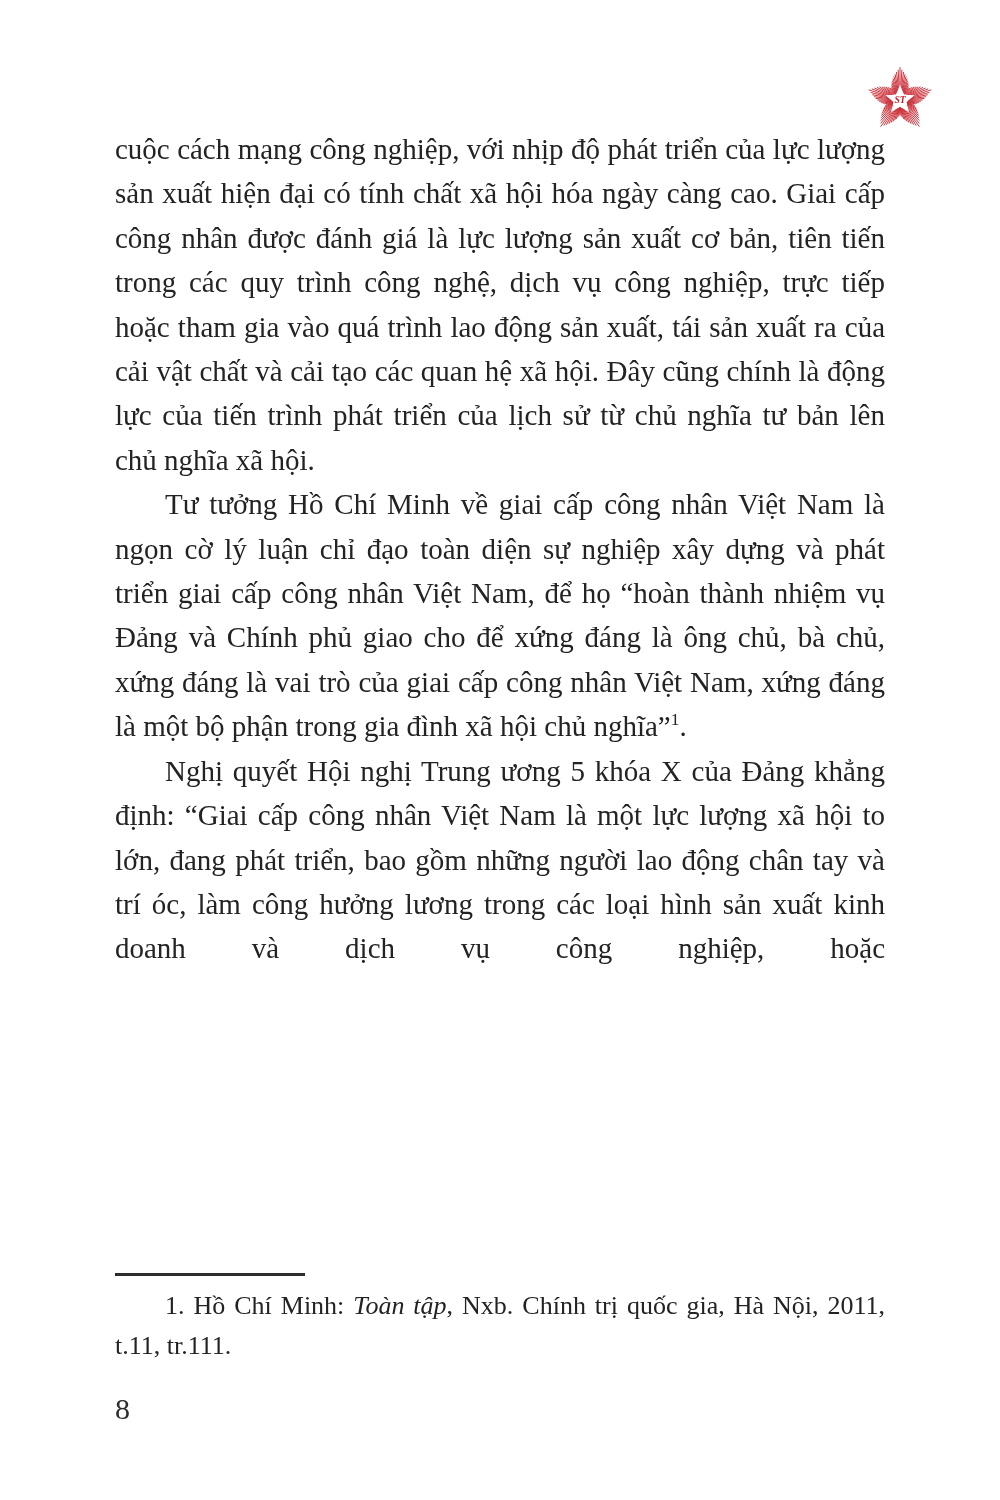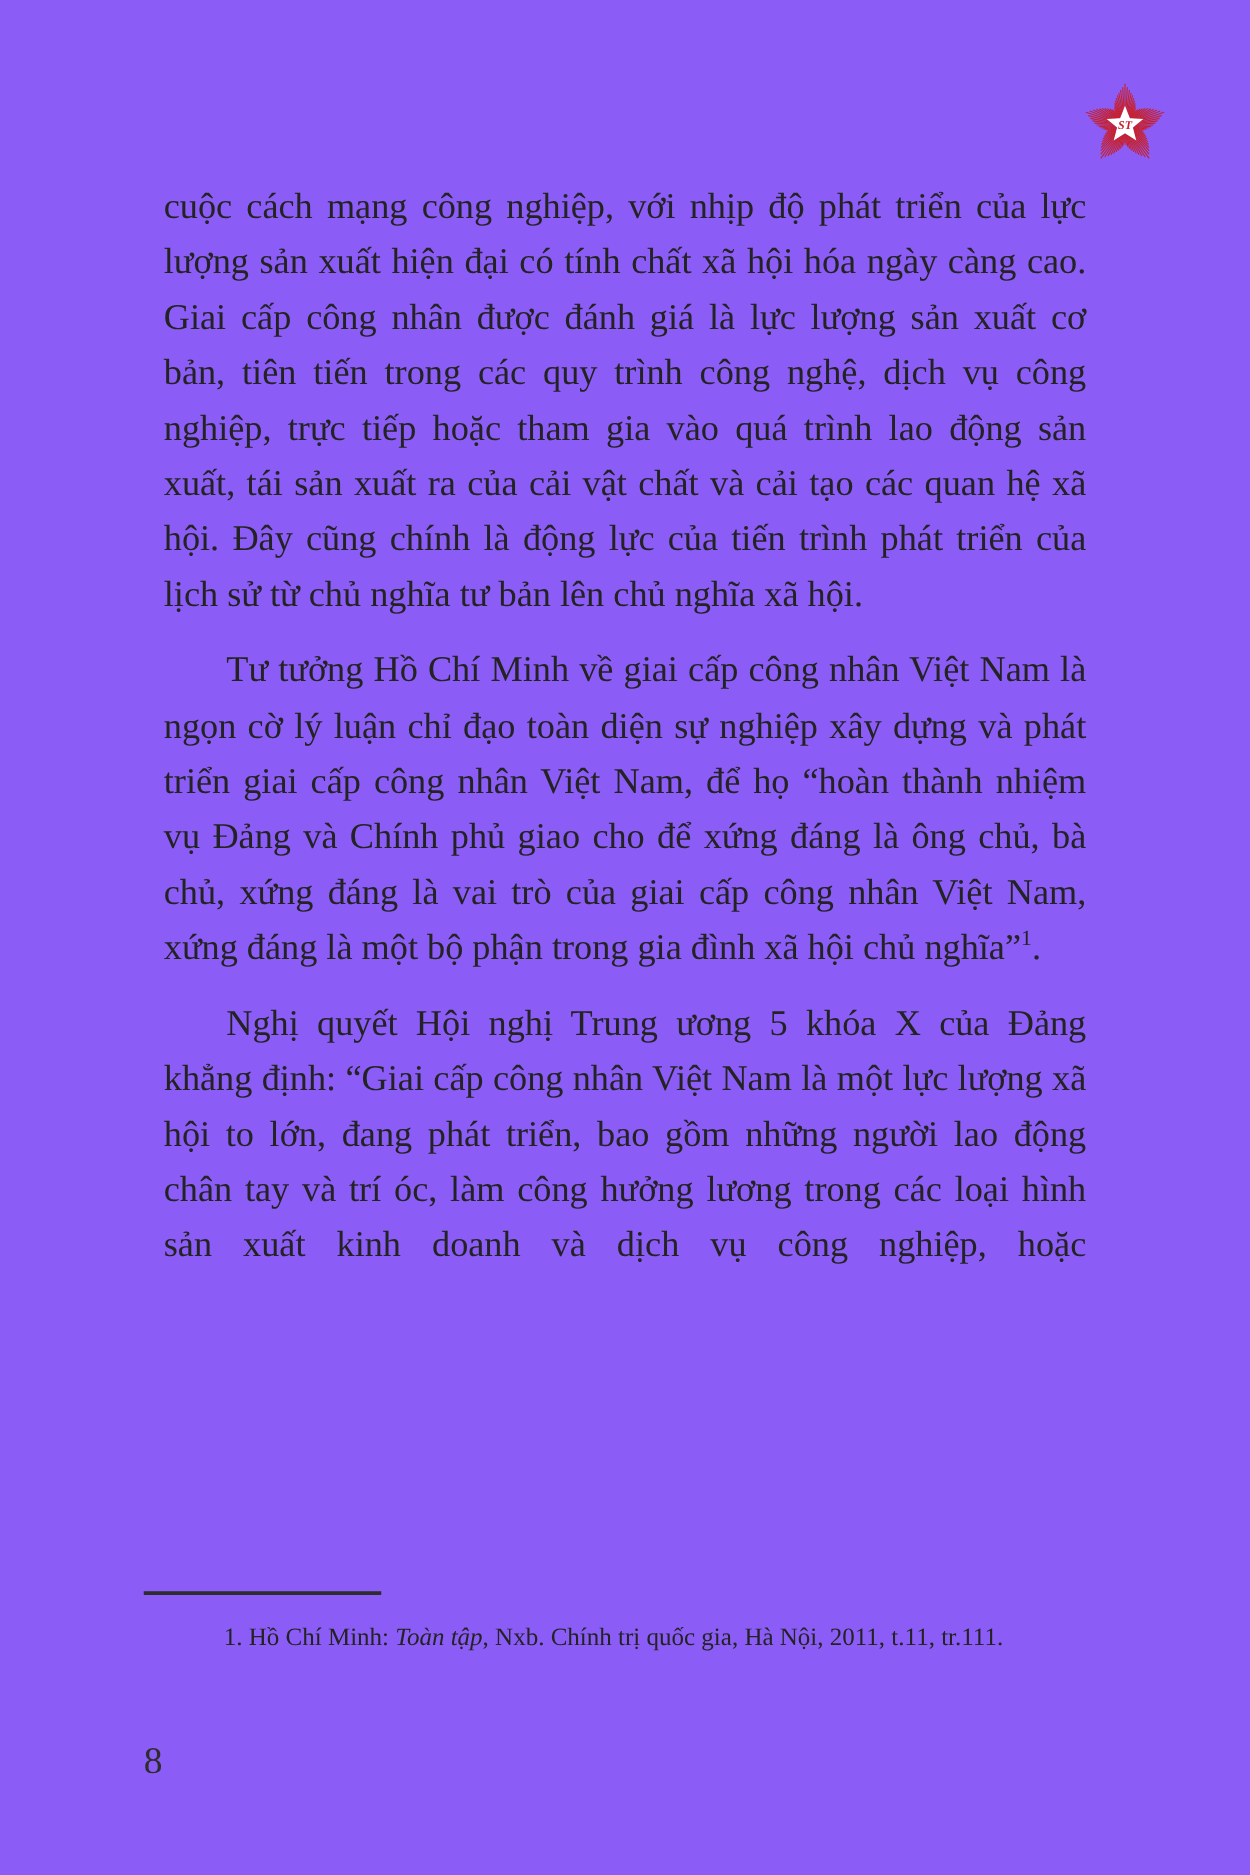--- a/index.html
+++ b/index.html
@@ -1,20 +1,20 @@
 <!DOCTYPE html>
 <html><head>
 <meta charset="utf-8">
 <style>
   html, body { margin: 0; padding: 0; background: #e8e8e8; }
   .page {
     position: relative;
     width: 1000px;
     height: 1500px;
-    background: #8b5cf6;
+    background: #ffffff;
     font-family: "Liberation Serif", "DejaVu Serif", serif;
     color: #232323;
     overflow: hidden;
   }
   .logo {
     position: absolute;
     left: 866px;
     top: 66px;
     width: 68px;
     height: 68px;
@@ -22,39 +22,39 @@
   .logo svg { display: block; width: 100%; height: 100%; }
   .text-block {
     position: absolute;
     left: 115px;
     top: 127px;
     width: 770px;
     font-size: 29px;
     line-height: 44.4px;
     text-align: justify;
   }
-  .para { margin: 16px; text-indent: 50px; }
+  .para { margin: 0; text-indent: 50px; }
   .para.no-indent { text-indent: 0; }
   .para.continues { text-align-last: justify; }
   .para sup { font-size: 60%; line-height: 0; vertical-align: super; }
   .footnote {
     position: absolute;
     left: 115px;
     top: 1273px;
     width: 770px;
   }
   .footnote-rule {
     width: 190px;
     height: 0;
     border-top: 3px solid #2d2d2d;
     margin: 0 0 10px 0;
   }
   .footnote-text {
-    margin: 14px;
-    font-size: 20px;
+    margin: 0;
+    font-size: 26px;
     line-height: 40px;
     text-align: justify;
     text-indent: 50px;
   }
   .footnote-text i { font-style: italic; }
   .page-number {
     position: absolute;
     left: 115px;
     top: 1392px;
     font-size: 30px;

